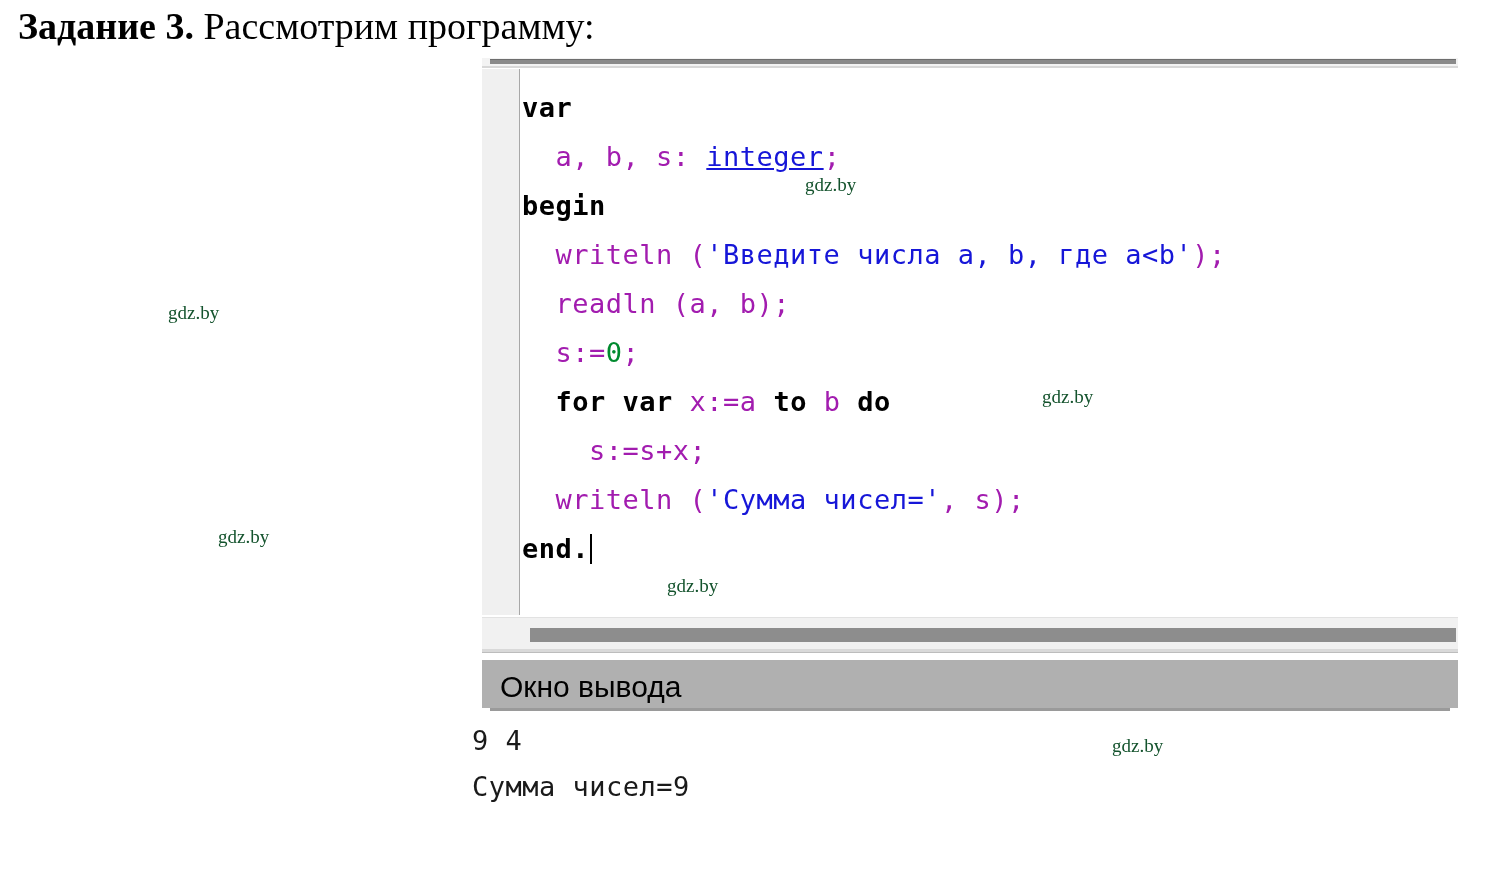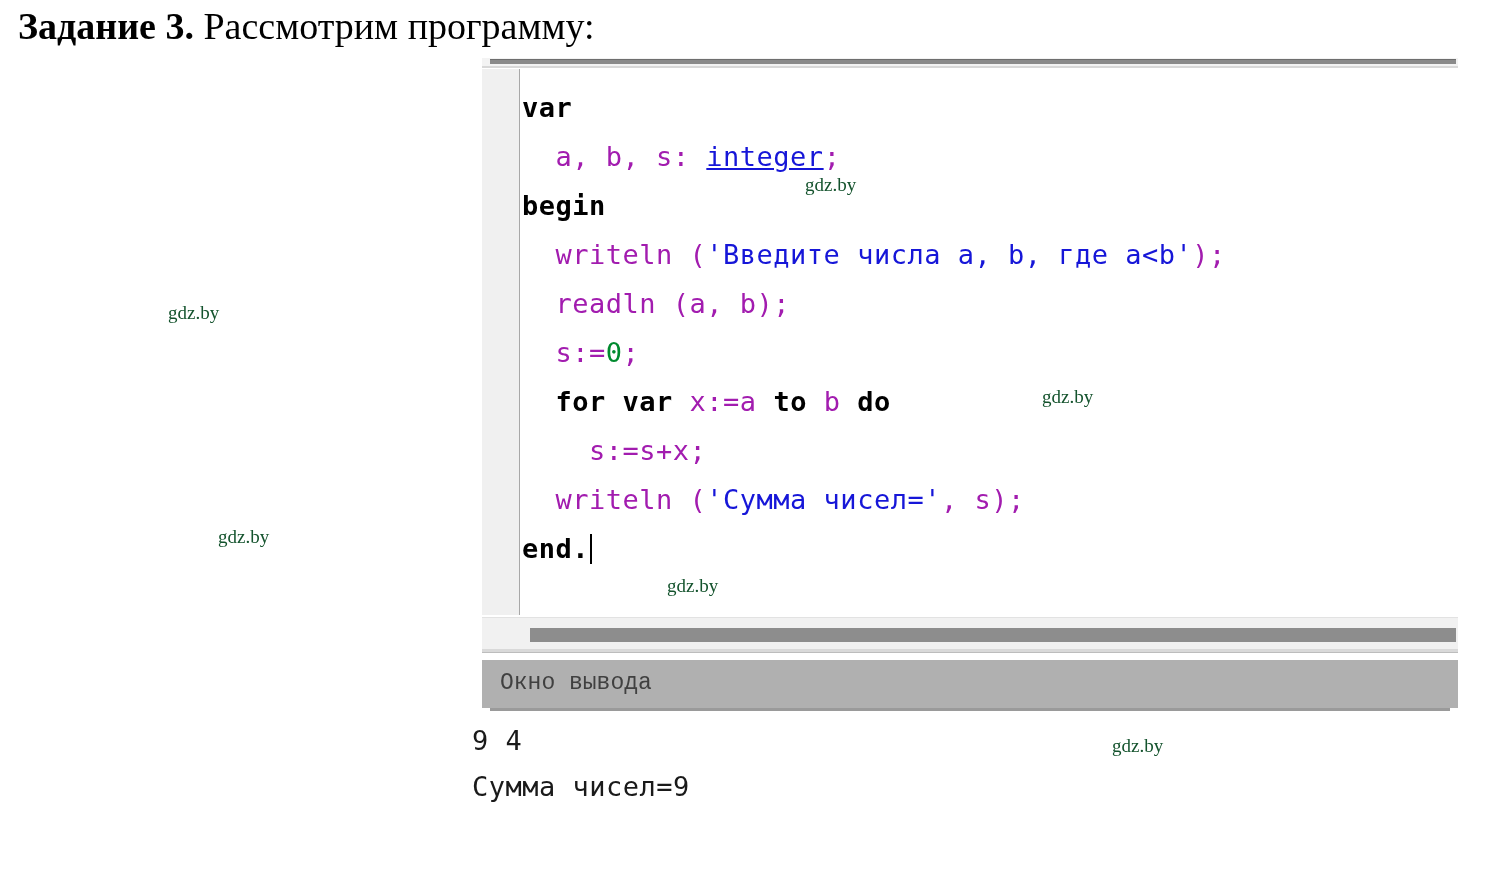--- a/index.html
+++ b/index.html
@@ -155,23 +155,23 @@
     top: 602px;
     width: 976px;
     height: 48px;
     background: #b0b0b0;
     box-sizing: border-box;
   }
   #output-title-text {
     position: absolute;
     left: 18px;
     top: 10px;
-    font-family: Liberation Mono, monospace;
-    font-size: 23px;
-    color: #404040;
+    font-family: Liberation Sans, sans-serif;
+    font-size: 30px;
+    color: #000000;
   }
 
   
   #output-console {
     position: absolute;
     left: 0px;
     top: 650px;
     width: 976px;
     height: 64px;
     background: #ffffff;

